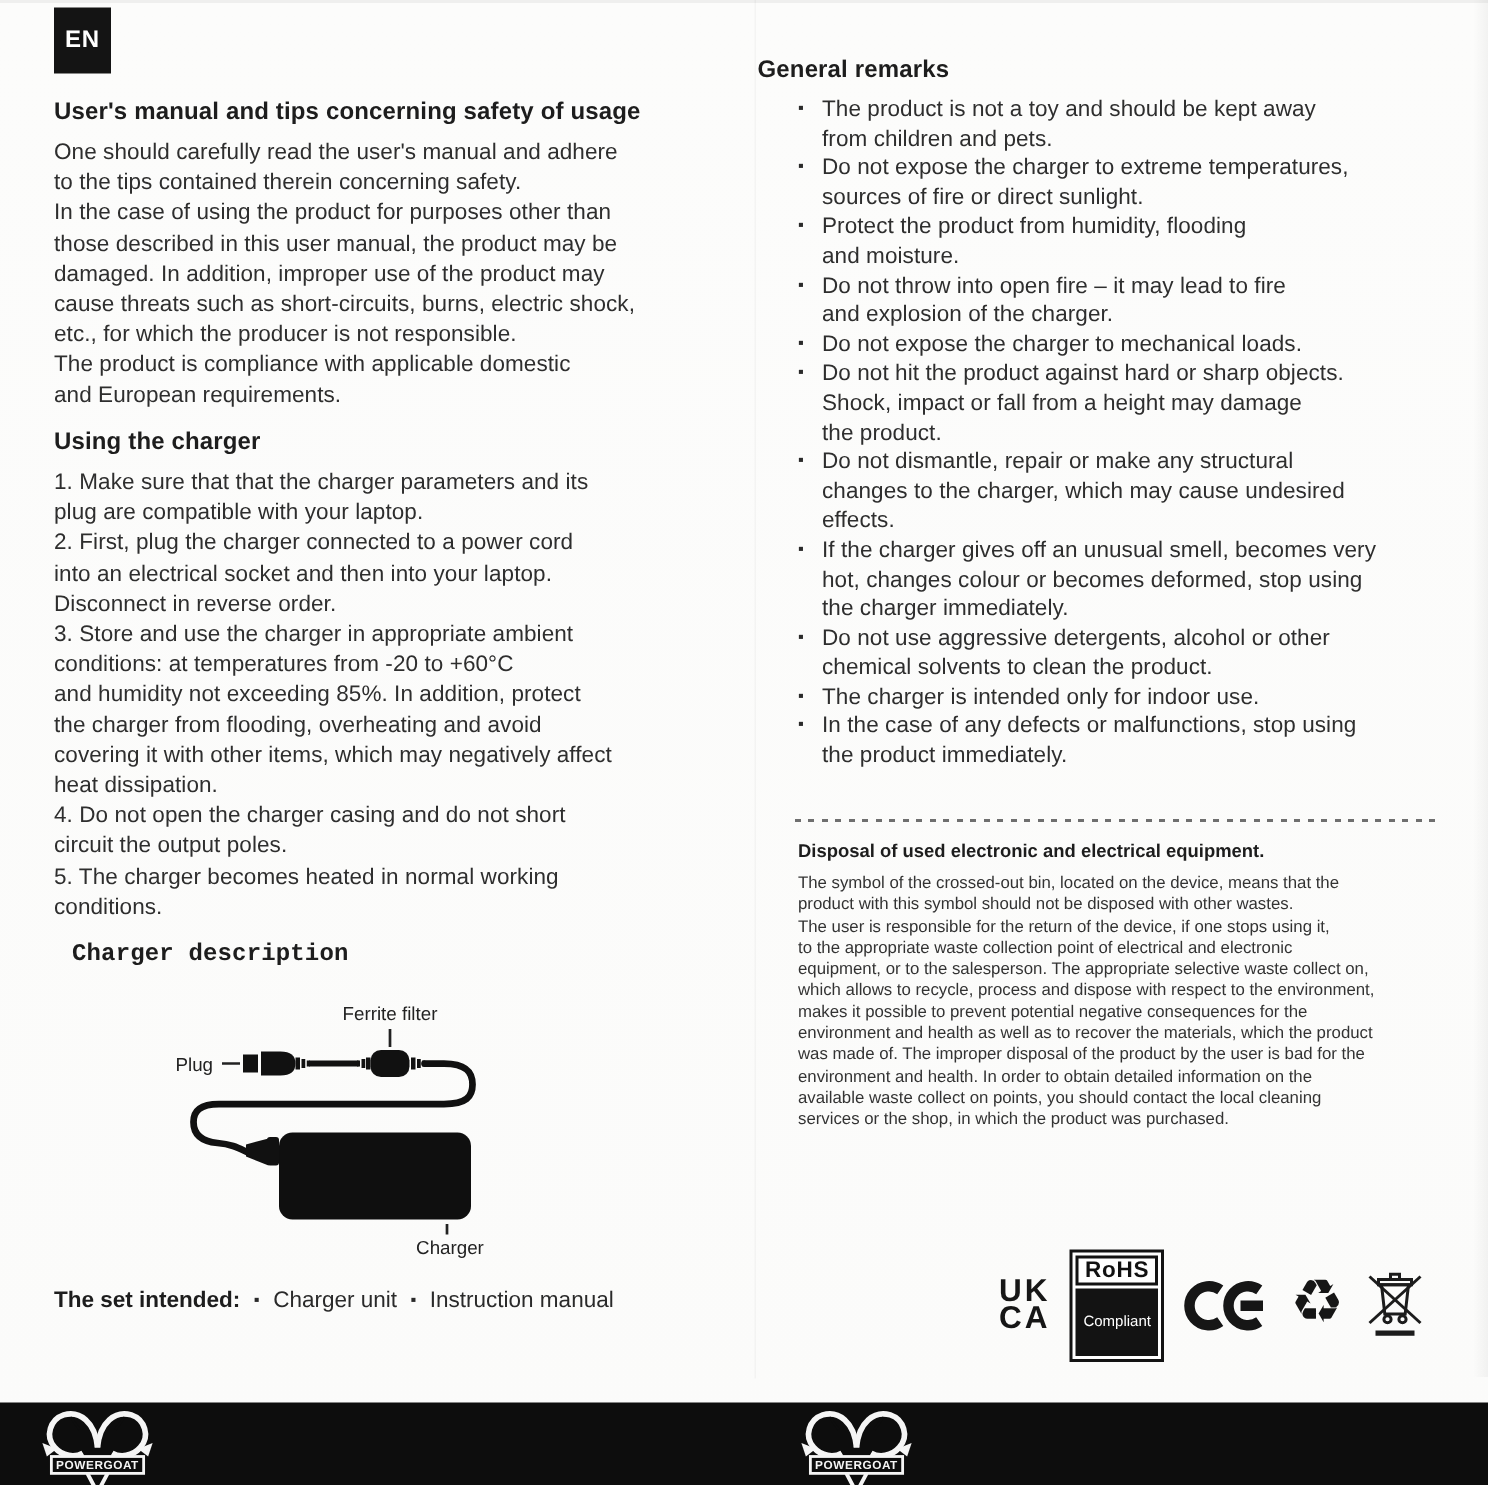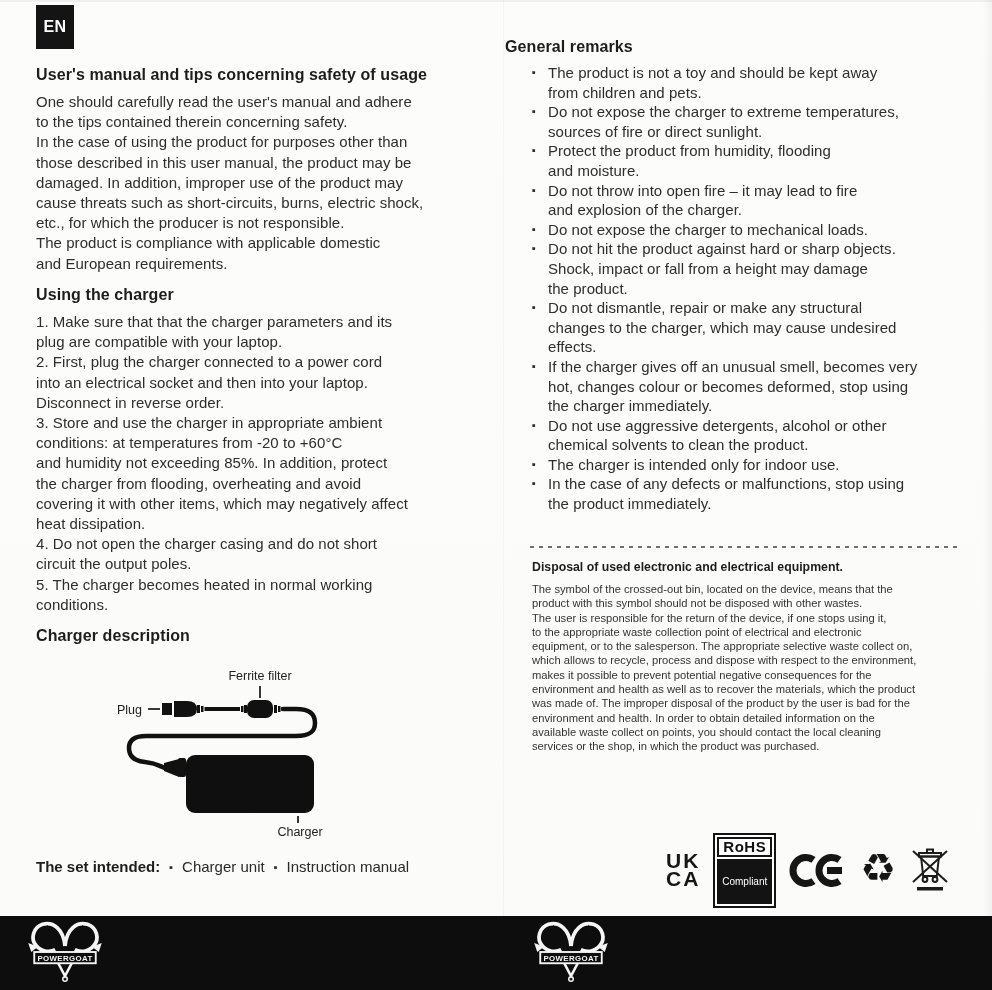--- a/index.html
+++ b/index.html
@@ -54,21 +54,21 @@
 
   
   .marks{position:absolute;left:666px;top:845px;height:50px;display:flex;align-items:center;gap:13px;}
   .ukca{font-weight:bold;font-size:21px;line-height:18px;letter-spacing:2px;color:#161616;text-align:left;}
   .rohs{border:2.5px solid #131313;padding:2px;background:#fff;}
   .rohs-top{border:2px solid #131313;font-weight:bold;font-size:15px;line-height:16px;padding:0 4px;color:#111;text-align:left;letter-spacing:.5px;}
   .rohs-bottom{background:#131313;color:#fff;font-size:10px;line-height:13px;text-align:center;margin-top:2px;padding:16px 2px;}
   .recycle{font-size:40px;line-height:40px;color:#161616;font-family:"DejaVu Sans",sans-serif;position:relative;top:-2px;}
 
   
-  .footer{position:absolute;left:0;right:0;bottom:0;height:74px;background:#0d0d0d;}
+  .footer{position:absolute;left:0;right:0;bottom:0;height:55px;background:#0d0d0d;}
   .goat-logo{position:absolute;top:3px;}
   .goat-logo text{font-family:"Liberation Sans",sans-serif;}
 </style>
 </head>
 <body>
 
 <div class="page">
   <div class="fold"></div>
 
   <div class="en-badge">
@@ -97,21 +97,21 @@
 conditions: at temperatures from -20 to +60°C
 and humidity not exceeding 85%. In addition, protect
 the charger from flooding, overheating and avoid
 covering it with other items, which may negatively affect
 heat dissipation.
 4. Do not open the charger casing and do not short
 circuit the output poles.
 5. The charger becomes heated in normal working
 conditions.</p>
 
-    <h2 class="sec" style="left:36px;top:627px;">Charger description</h2>
+    <h2 class="sec" style="left:48px;top:627px;font-family:Liberation Mono, monospace;">Charger description</h2>
 
     <svg class="diagram" width="300" height="180" viewBox="0 0 300 180">
       <text x="160" y="17" text-anchor="middle">Ferrite filter</text>
       <line x1="160" y1="23" x2="160" y2="35" stroke="#222" stroke-width="1.8"></line>
       <text x="17" y="51" text-anchor="start">Plug</text>
       <line x1="48" y1="46" x2="60" y2="46" stroke="#222" stroke-width="1.8"></line>
 
       <g fill="#111">
         <rect x="62" y="40" width="10" height="12"></rect>
         <path d="M74,38 h13 q10,0 10,8 q0,8 -10,8 h-13 z"></path>

